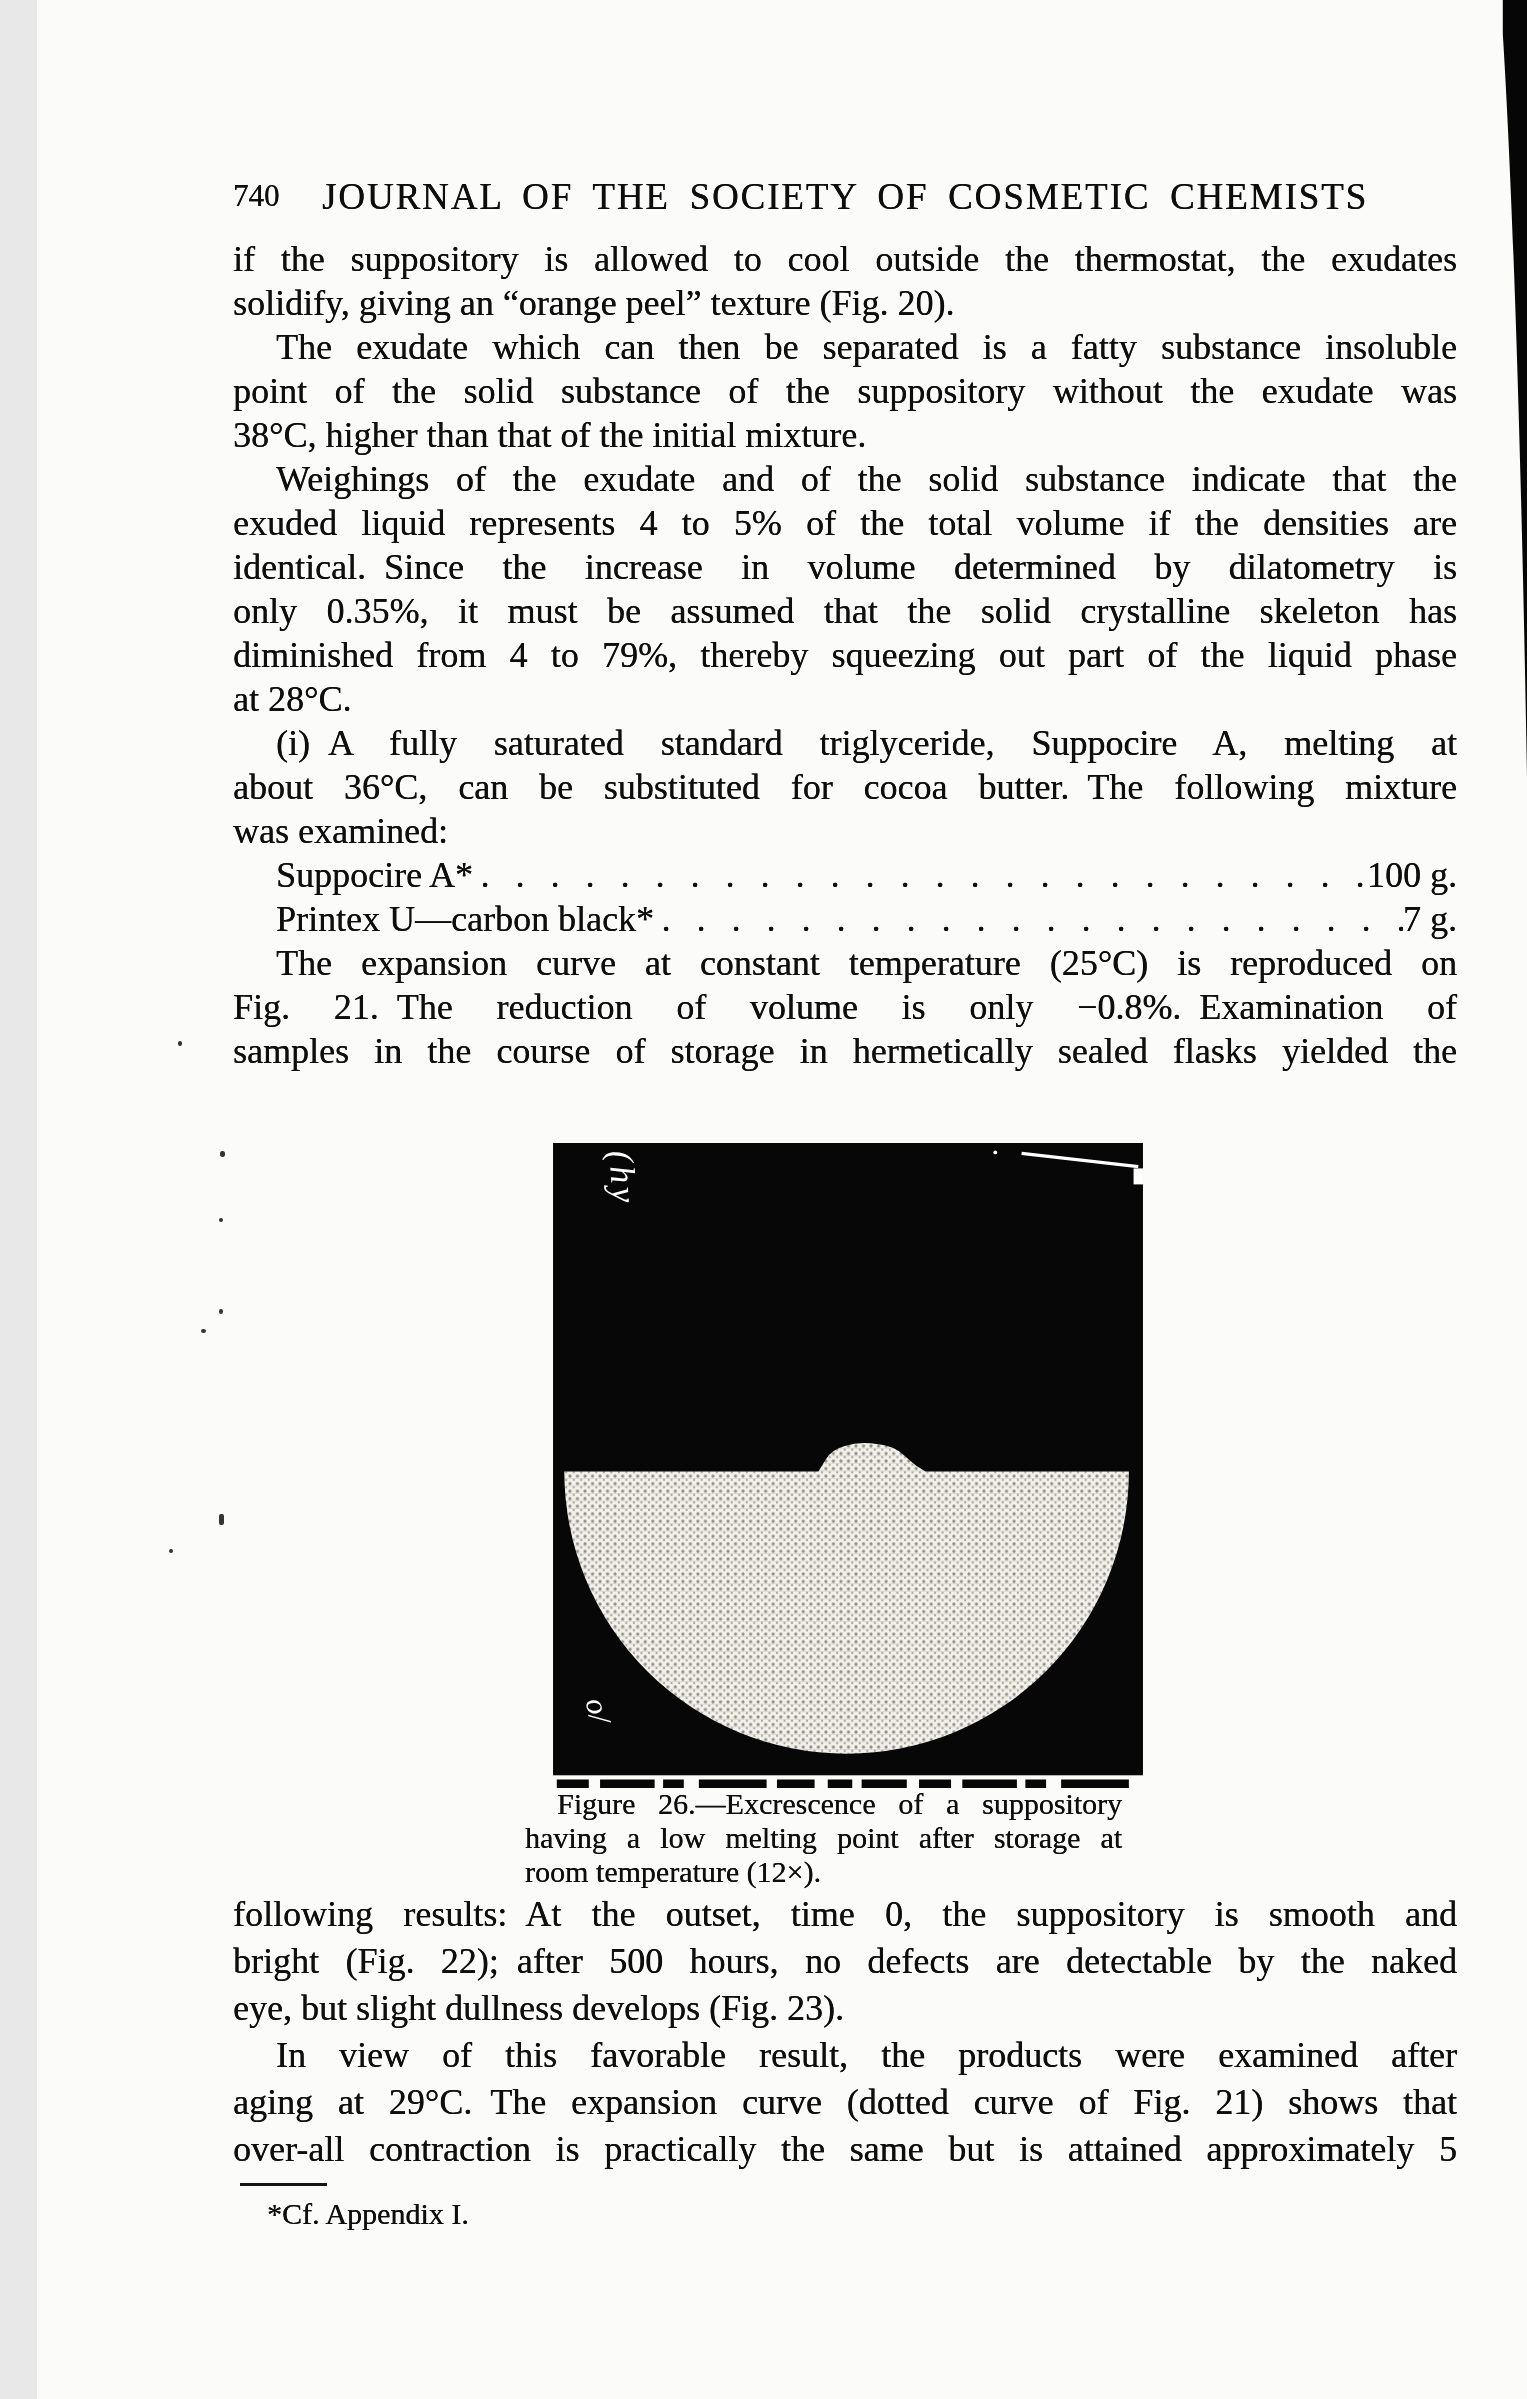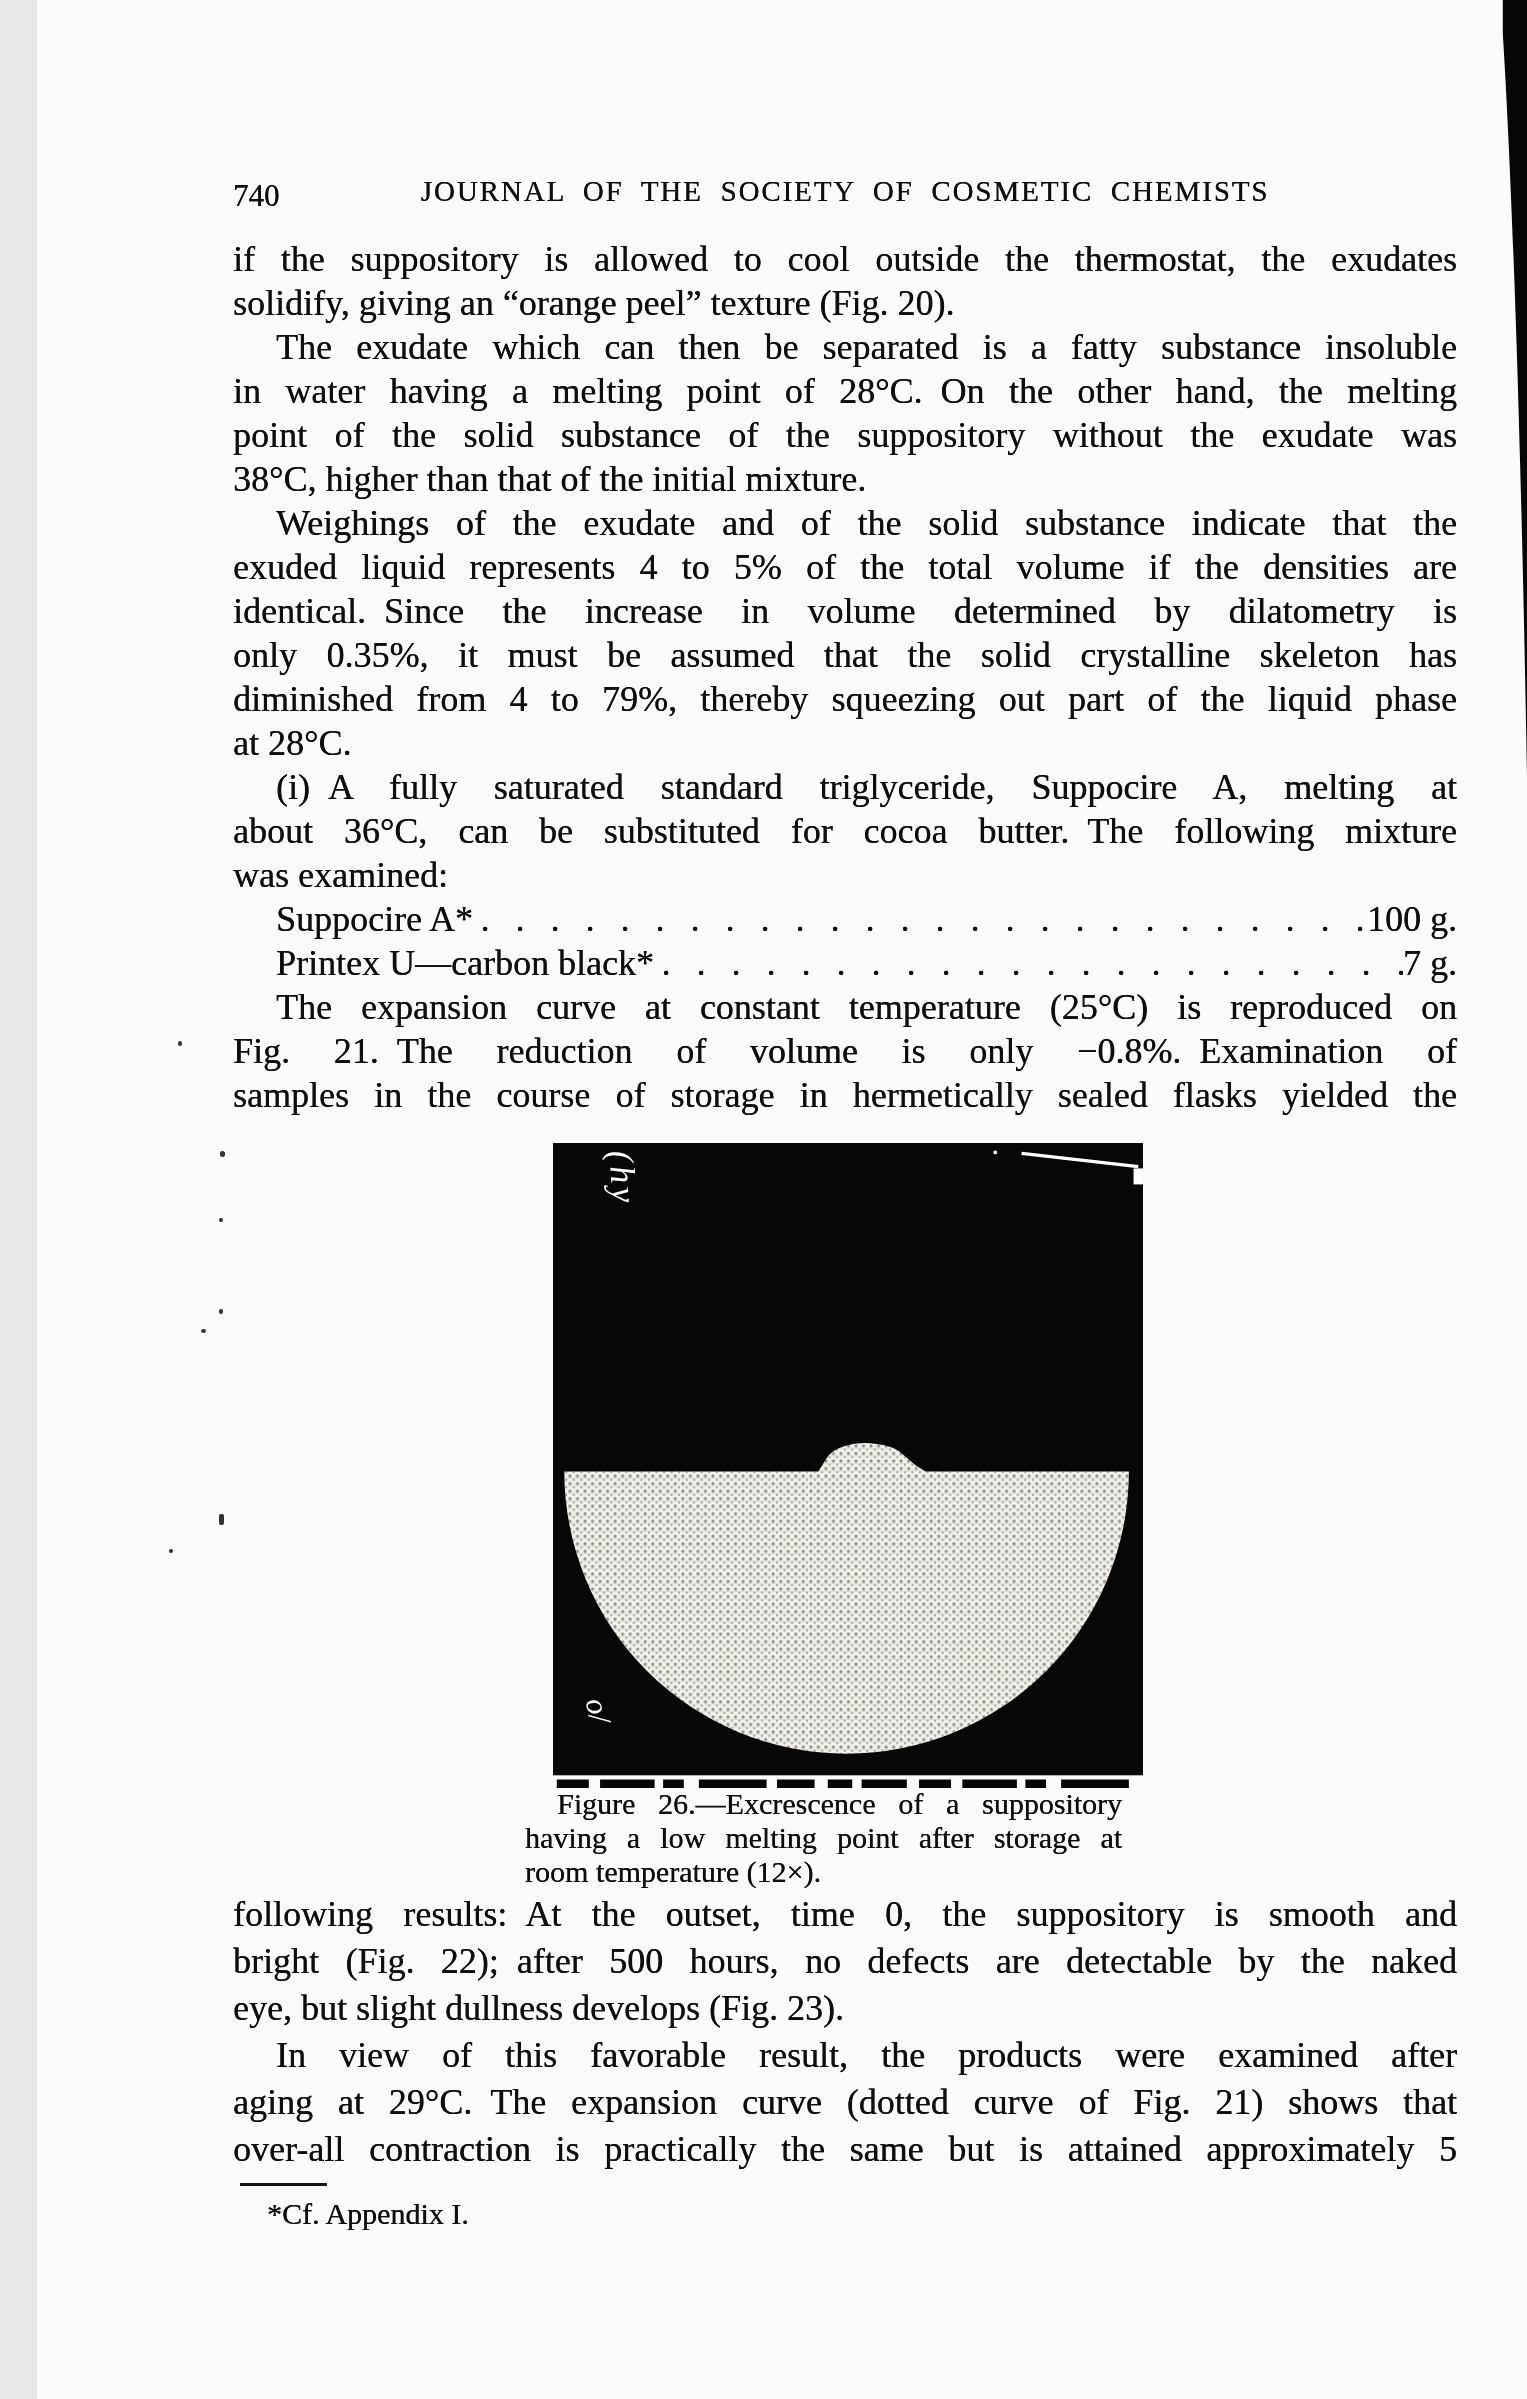--- a/index.html
+++ b/index.html
@@ -9,21 +9,21 @@
     background:#fbfbf9;
     overflow:hidden;
     font-family:"Liberation Serif","DejaVu Serif",serif;
     color:#0e0e0c;
     text-shadow:0.3px 0 0 currentColor;
     margin-left:37px;
   }
   
   .header{position:absolute;left:196px;top:175px;width:1224px;height:41px;}
   .pageno{position:absolute;left:0;top:2.8px;font-size:31px;}
-  .jtitle{text-align:center;font-size:29px;letter-spacing:1.9px;word-spacing:8.5px;}
+  .jtitle{text-align:center;font-size:37px;letter-spacing:1.9px;word-spacing:8.5px;}
   
   .tblock{position:absolute;width:1224px;font-size:36px;}
   .block1{left:196px;top:237px;}
   .block1 .line{height:44px;line-height:44px;}
   .block2{left:196px;top:1891px;}
   .block2 .line{height:47px;line-height:47px;}
   .caption{left:488px;top:1787px;width:597px;font-size:30px;}
   .caption .line{height:34px;line-height:34px;}
   .jline{text-align:justify;text-align-last:justify;}
   .jline.lastl{text-align-last:left;}
@@ -54,21 +54,20 @@
 
   <div class="header">
     <span class="pageno">740</span>
     <div class="jtitle">JOURNAL OF THE SOCIETY OF COSMETIC CHEMISTS</div>
   </div>
 
   <div class="tblock block1">
       <div class="line jline">if the suppository is allowed to cool outside the thermostat, the exudates</div>
       <div class="line jline lastl">solidify, giving an “orange peel” texture (Fig. 20).</div>
       <div class="line jline ind">The exudate which can then be separated is a fatty substance insoluble</div>
-      <div class="line jline">in water having a melting point of 28°C. On the other hand, the melting</div>
       <div class="line jline">point of the solid substance of the suppository without the exudate was</div>
       <div class="line jline lastl">38°C, higher than that of the initial mixture.</div>
       <div class="line jline ind">Weighings of the exudate and of the solid substance indicate that the</div>
       <div class="line jline">exuded liquid represents 4 to 5% of the total volume if the densities are</div>
       <div class="line jline">identical. Since the increase in volume determined by dilatometry is</div>
       <div class="line jline">only 0.35%, it must be assumed that the solid crystalline skeleton has</div>
       <div class="line jline">diminished from 4 to 79%, thereby squeezing out part of the liquid phase</div>
       <div class="line jline lastl">at 28°C.</div>
       <div class="line jline ind">(i) A fully saturated standard triglyceride, Suppocire A, melting at</div>
       <div class="line jline">about 36°C, can be substituted for cocoa butter. The following mixture</div>

